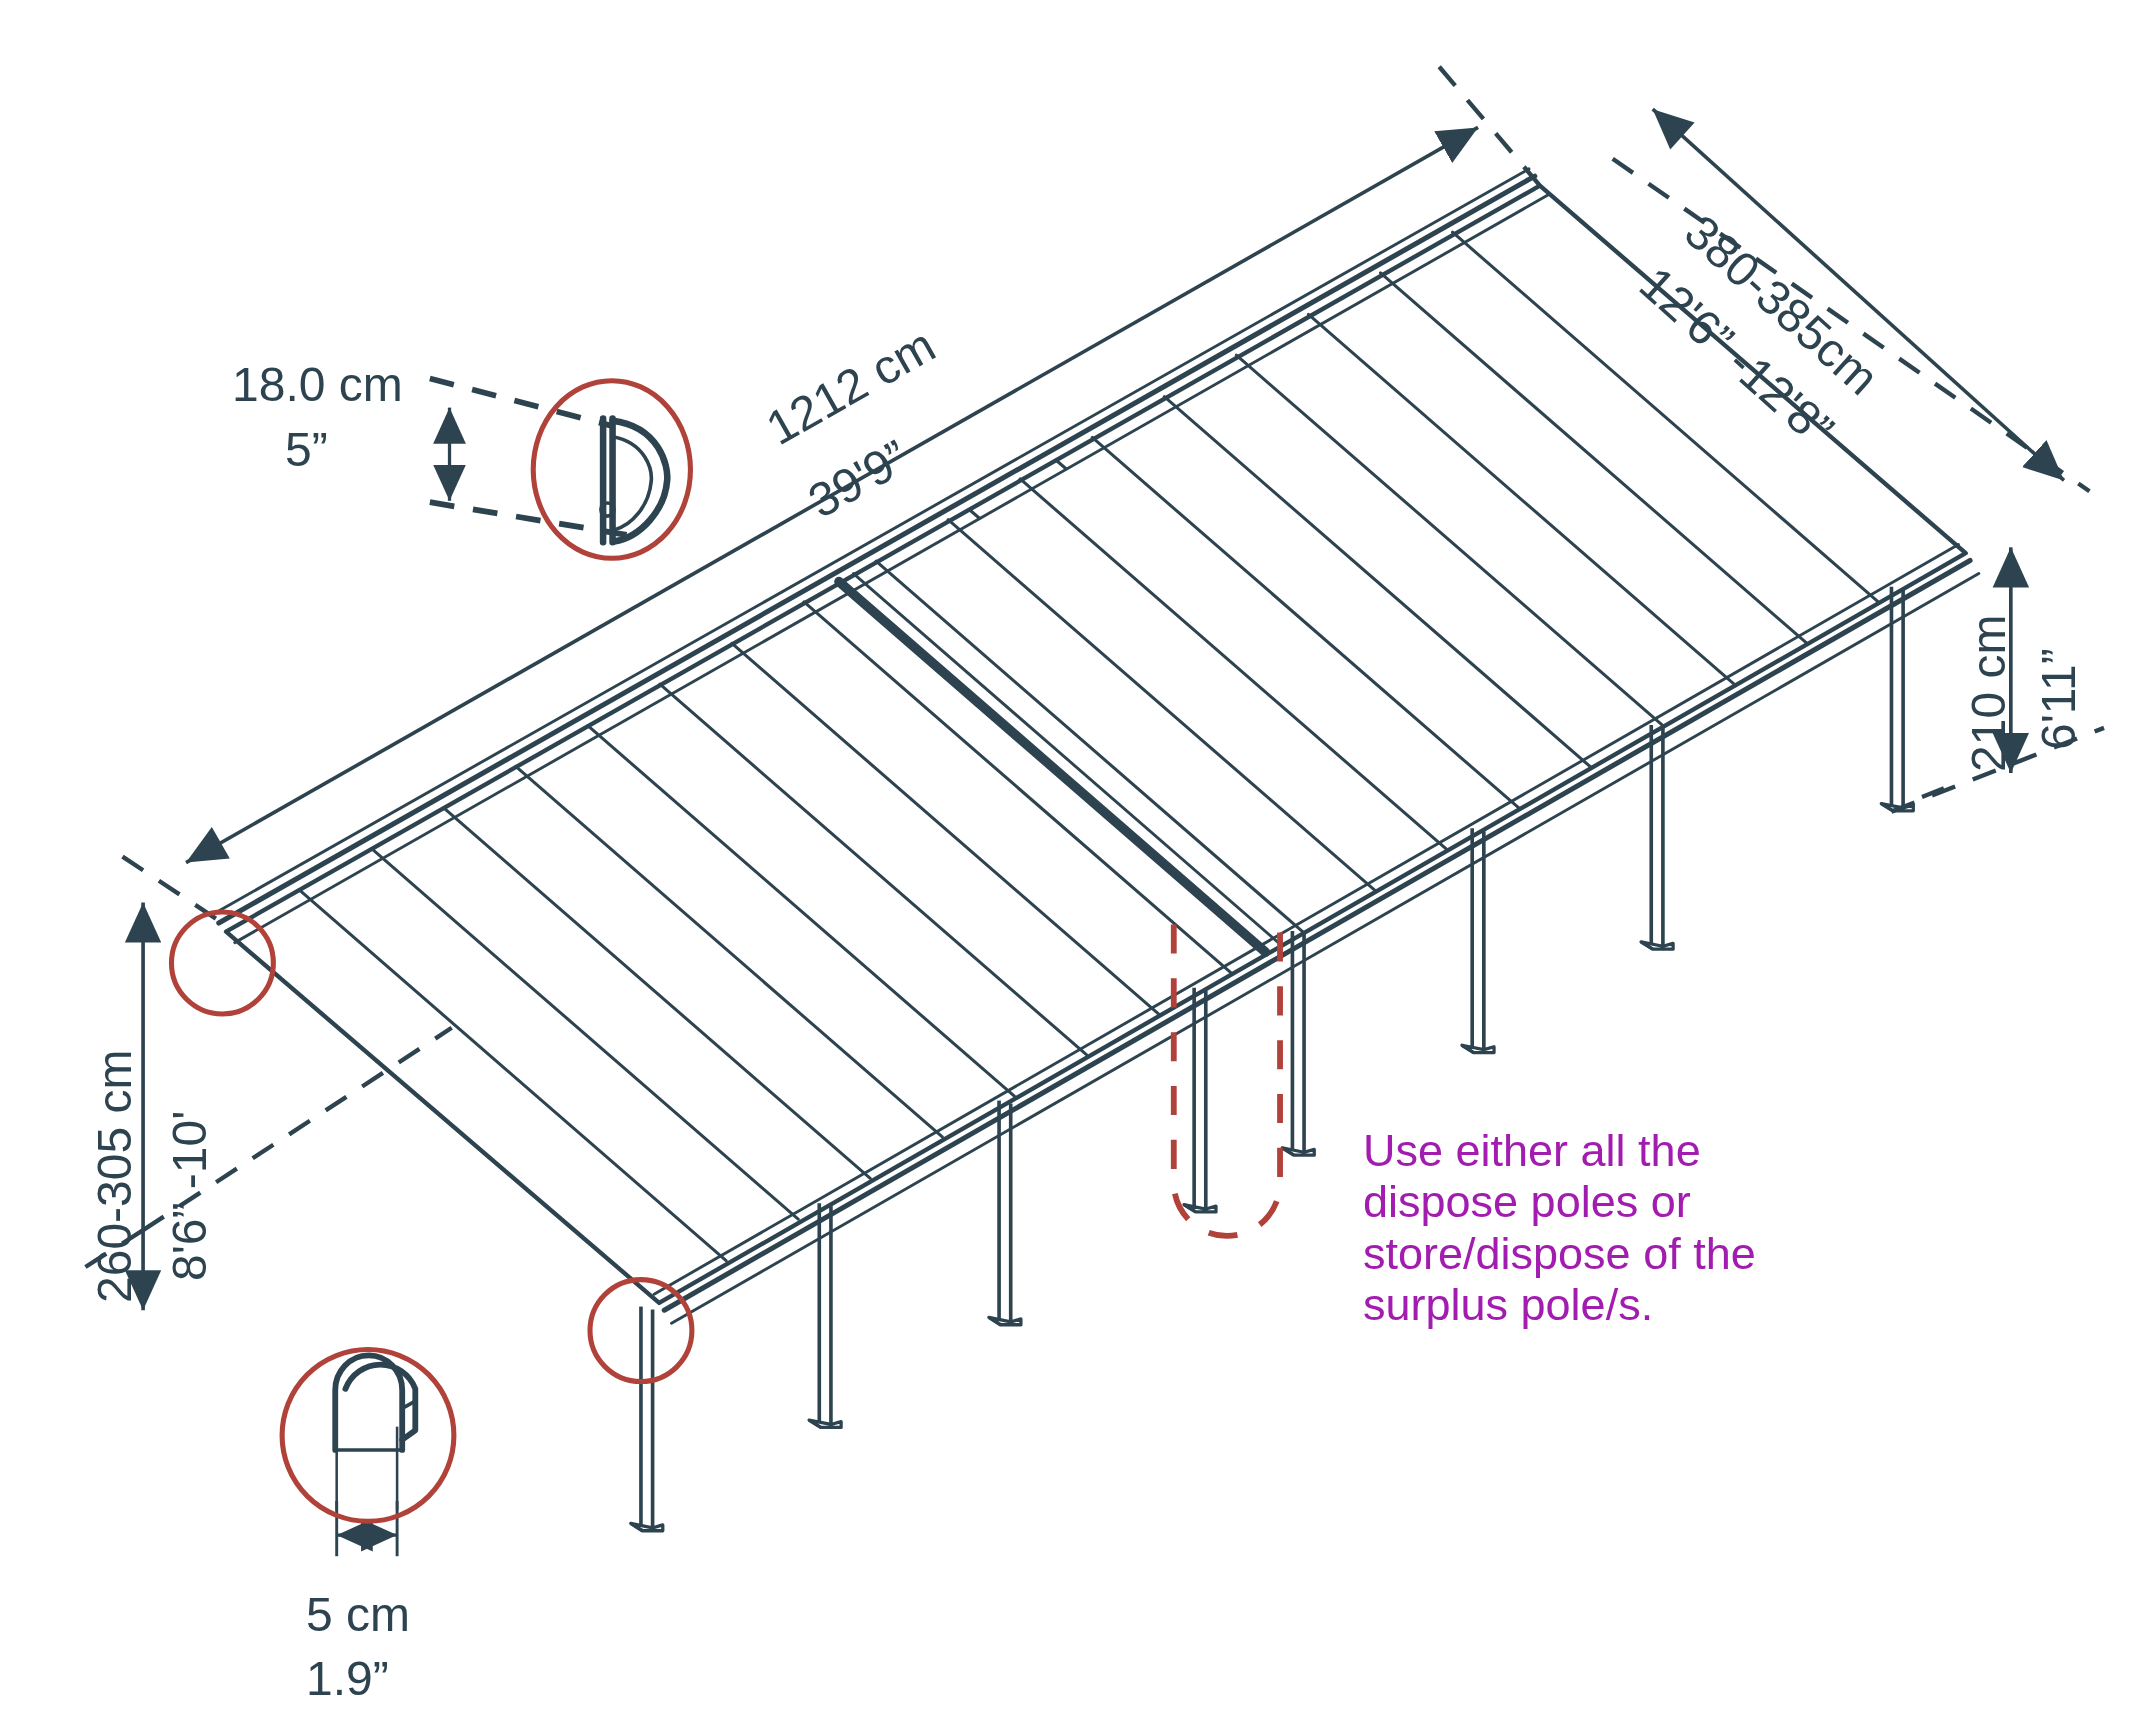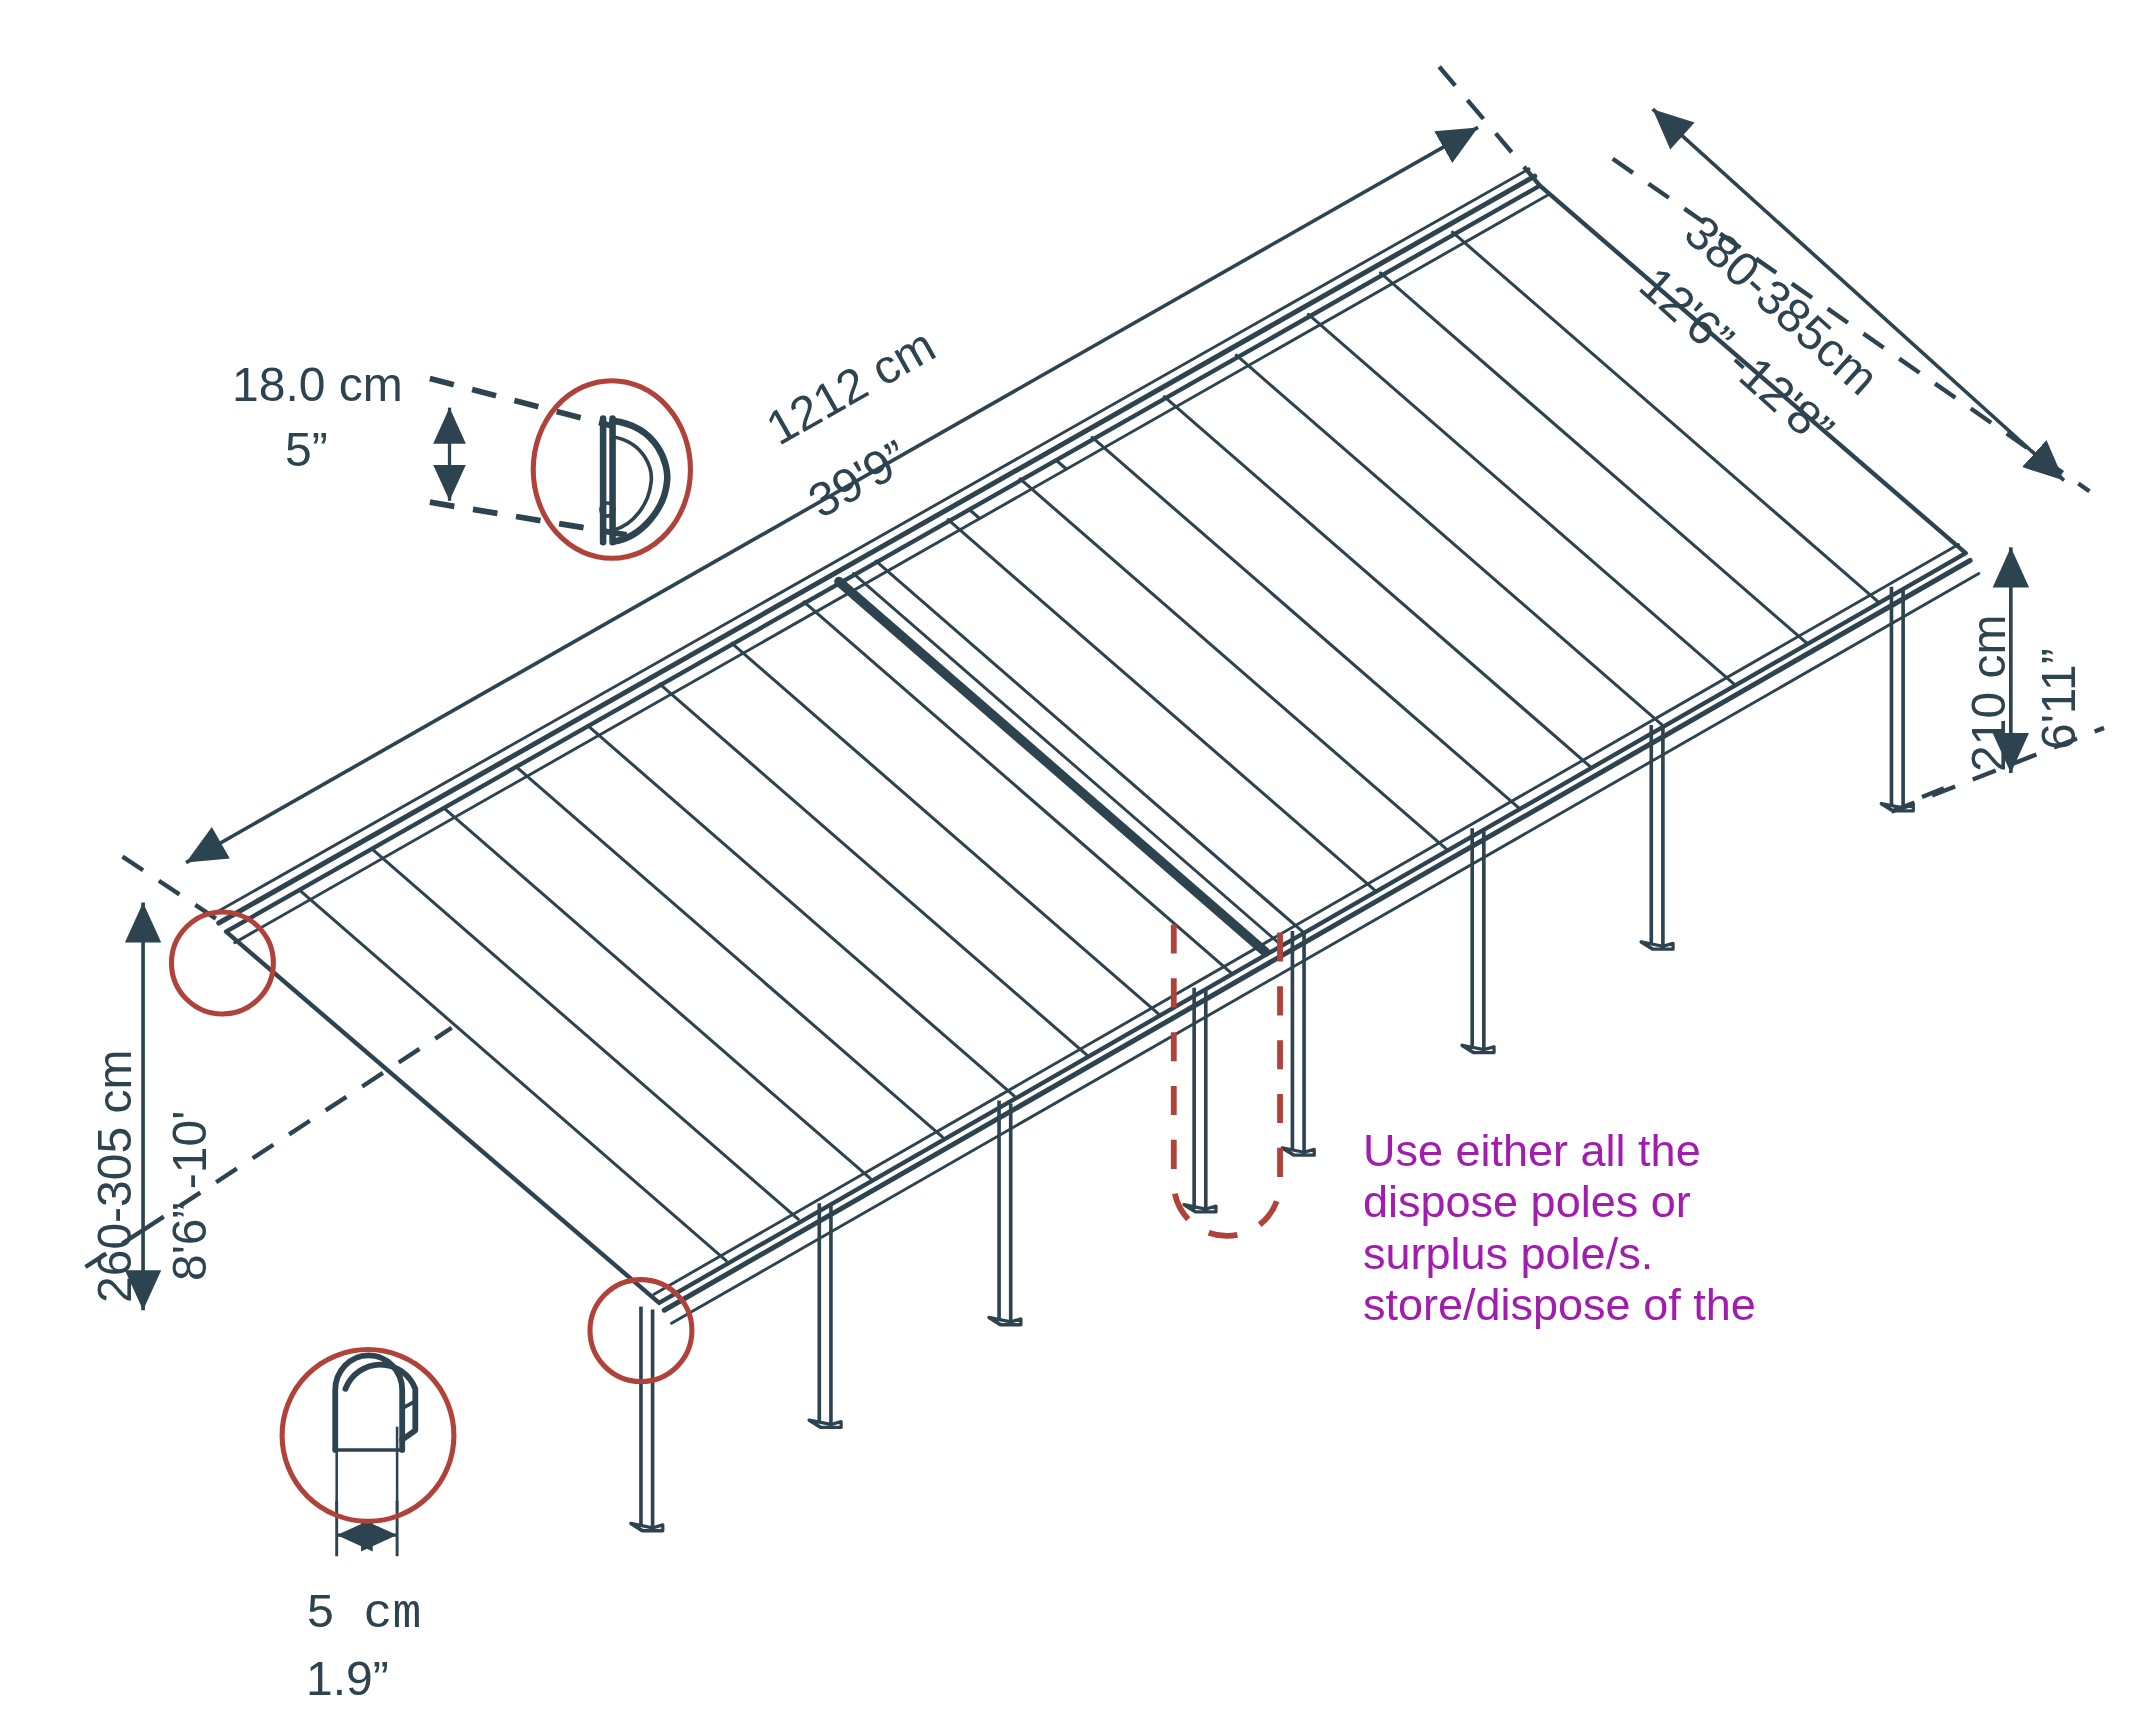--- a/index.html
+++ b/index.html
@@ -184,24 +184,24 @@
 
   <div class="txt dim-lg" style="left:1961px;top:772px;transform:rotate(-90deg);transform-origin:left top;">210 cm</div>
   <div class="txt dim-lg" style="left:2031px;top:750px;transform:rotate(-90deg);transform-origin:left top;">6'11”</div>
 
   <div class="txt dim-lg" style="left:87px;top:1303px;transform:rotate(-90deg);transform-origin:left top;">260-305 cm</div>
   <div class="txt dim-lg" style="left:162px;top:1281px;transform:rotate(-90deg);transform-origin:left top;">8'6” -10'</div>
 
   <div class="txt dim-lg" style="left:232px;top:357px;">18.0 cm</div>
   <div class="txt dim-lg" style="left:285px;top:422px;">5”</div>
 
-  <div class="txt dim-lg" style="left:306px;top:1587px;font-family:Liberation Mono, monospace;">5 cm</div>
+  <div class="txt dim-lg" style="left:306px;top:1587px;">5 cm</div>
   <div class="txt dim-lg" style="left:306px;top:1651px;">1.9”</div>
 
   <div style="position:absolute;left:1363px;top:1125px;width:466px;">
     <div class="note-body">Use either all the</div>
     <div class="note-body">dispose poles or</div>
+    <div class="note-body">store/dispose of the</div>
     <div class="note-body">surplus pole/s.</div>
-    <div class="note-body">store/dispose of the</div>
   </div>
 
 </div>
 
 
 </body></html>

